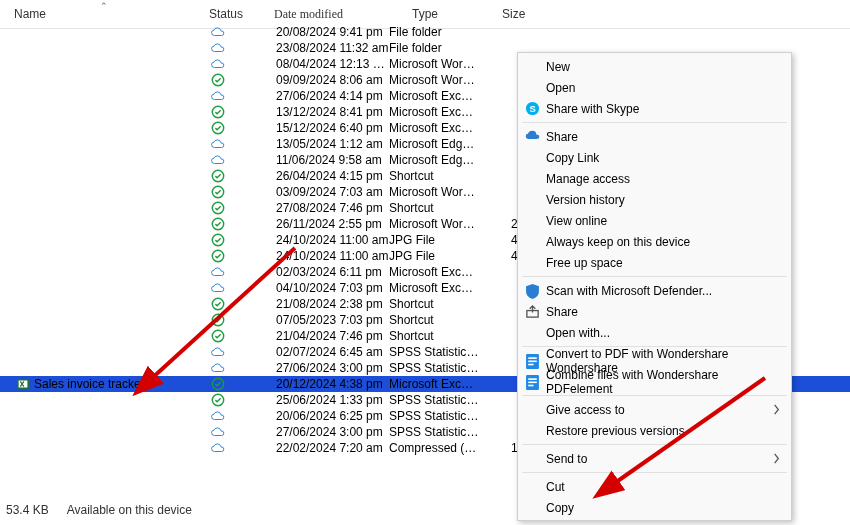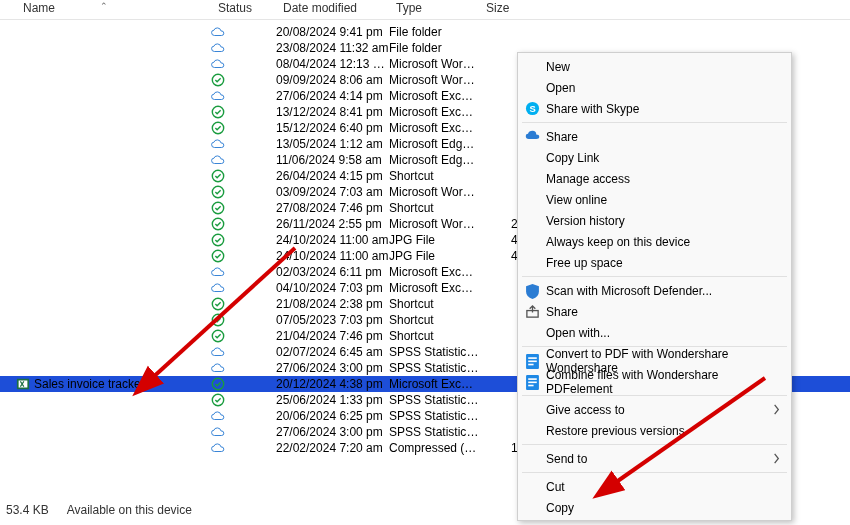--- a/index.html
+++ b/index.html
@@ -1,25 +1,25 @@
 <!DOCTYPE html>
 <html><head>
 <meta charset="utf-8">
 <style>
   * { margin: 0; padding: 0; box-sizing: border-box; font-family: "Segoe UI", Tahoma, sans-serif; }
   html, body { width: 850px; height: 525px; overflow: hidden; background: #fff; font-size: 12px; color: #000; }
   .wrap { position: relative; width: 850px; height: 525px; }
 
   
-  .headers { display: flex; align-items: flex-end; height: 20px; border-bottom: 1px solid #e5e5e5; padding-left: 23px; }
+  .headers { display: flex; align-items: center; height: 29px; border-bottom: 1px solid #e5e5e5; padding-left: 14px; }
   .headers .col { color: #333; font-size: 12px; padding: 4px 0; }
   .col-name   { width: 195px; }
   .col-status { width: 65px;  }
-  .col-date   { width: 113px; }
-  .col-type   { width: 90px;  }
+  .col-date   { width: 113px; font-family: Liberation Serif, serif; }
+  .col-type   { width: 90px; margin-left: 25px;  }
   .col-size   { width: 60px;  }
 
   
   .rows { position: absolute; top: 24px; left: 0; right: 0; }
   .row { display: flex; align-items: center; height: 16px; padding-left: 16px; }
   .row.selected { background: #1d4ed8; }
   .row .cell { font-size: 12px; overflow: hidden; white-space: nowrap; text-overflow: ellipsis; }
   .row .c-name   { width: 195px; display: flex; align-items: center; gap: 4px; }
   .row .c-status { width: 65px; display: flex; align-items: center; }
   .row .c-date   { width: 113px; }
@@ -458,24 +458,24 @@
           </svg></span>
         <span>Share</span>
       </div>
       <div class="mi">
         <span>Copy Link</span>
       </div>
       <div class="mi">
         <span>Manage access</span>
       </div>
       <div class="mi">
+        <span>Version history</span>
+      </div>
+      <div class="mi">
         <span>View online</span>
-      </div>
-      <div class="mi">
-        <span>Version history</span>
       </div>
       <div class="mi">
         <span>Always keep on this device</span>
       </div>
       <div class="mi">
         <span>Free up space</span>
       </div>
       <div class="sep"></div>
       <div class="mi">
         <span class="mi-ico"><svg viewBox="0 0 14 16">

